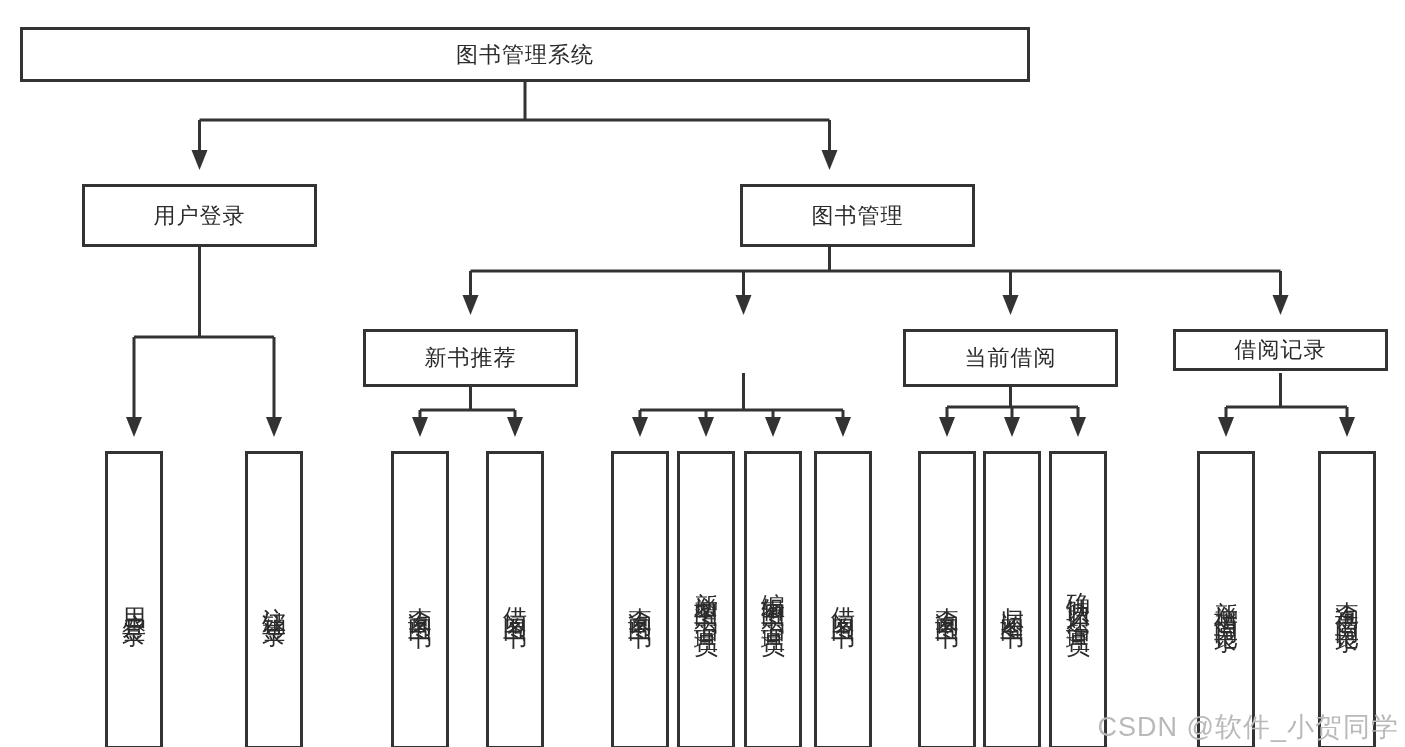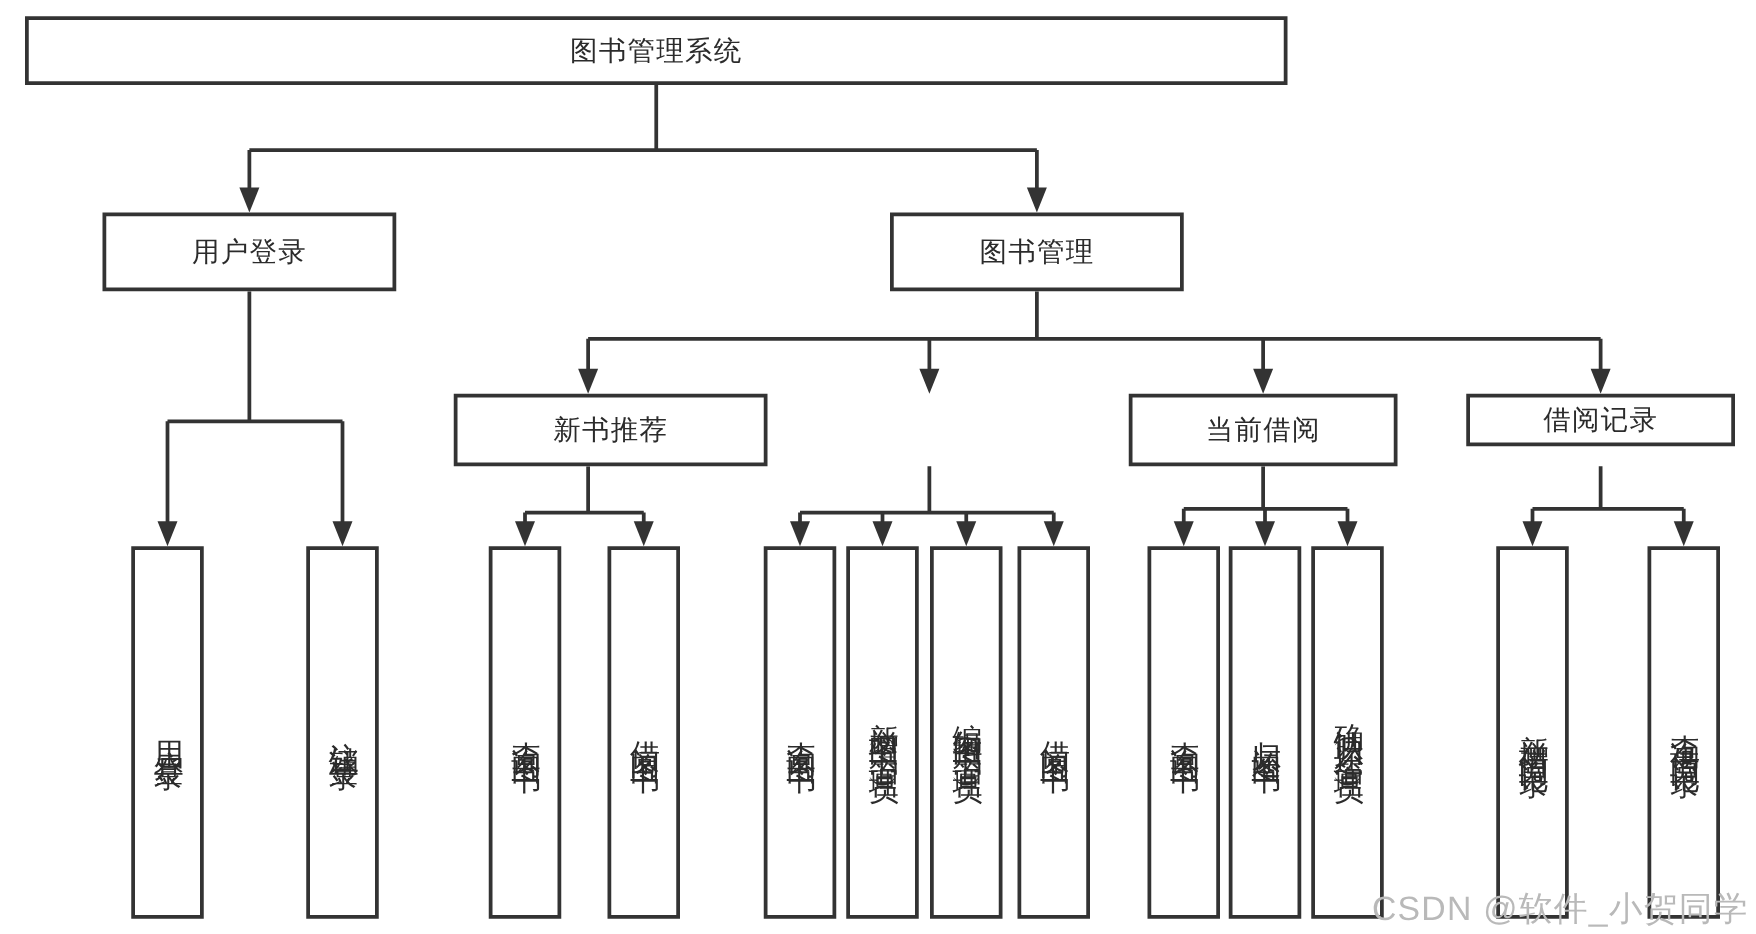--- a/index.html
+++ b/index.html
@@ -21,35 +21,36 @@
     position: absolute;
     box-sizing: border-box;
     background: #ffffff;
     border: 3px solid #333333;
     display: flex;
     align-items: center;
     justify-content: center;
     font-size: 22px;
     letter-spacing: 1px;
     white-space: nowrap;
+    margin-top: 14px;
   }
   .leaf {
     writing-mode: vertical-rl;
     text-orientation: mixed;
     font-size: 24px;
     letter-spacing: 6px;
     line-height: 1;
   }
   
   .n-root   { left: 20px;   top: 13px;  width: 1010px; height: 55px; }
   
   .n-l2-0   { left: 82px;   top: 170px; width: 235px;  height: 63px; }
-  .n-l2-1   { left: 712px;  top: 170px; width: 235px;  height: 63px; }
+  .n-l2-1   { left: 740px;  top: 170px; width: 235px;  height: 63px; }
   
-  .n-l3-0   { left: 363px;  top: 315px; width: 251px;  height: 58px; }
+  .n-l3-0   { left: 363px;  top: 315px; width: 215px;  height: 58px; }
   .n-l3-1   { left: 636px;  top: 315px; width: 215px;  height: 58px; }
   .n-l3-2   { left: 903px;  top: 315px; width: 215px;  height: 58px; }
   .n-l3-3   { left: 1173px; top: 315px; width: 215px;  height: 42px; text-align: center; }
   
   .lf       { top: 437px; width: 58px; height: 298px; }
   .n-g1-0   { left: 105px;  }
   .n-g1-1   { left: 245px;  }
   .n-g2-0   { left: 391px;  }
   .n-g2-1   { left: 486px;  }
   .n-g3-0   { left: 611px;  }

